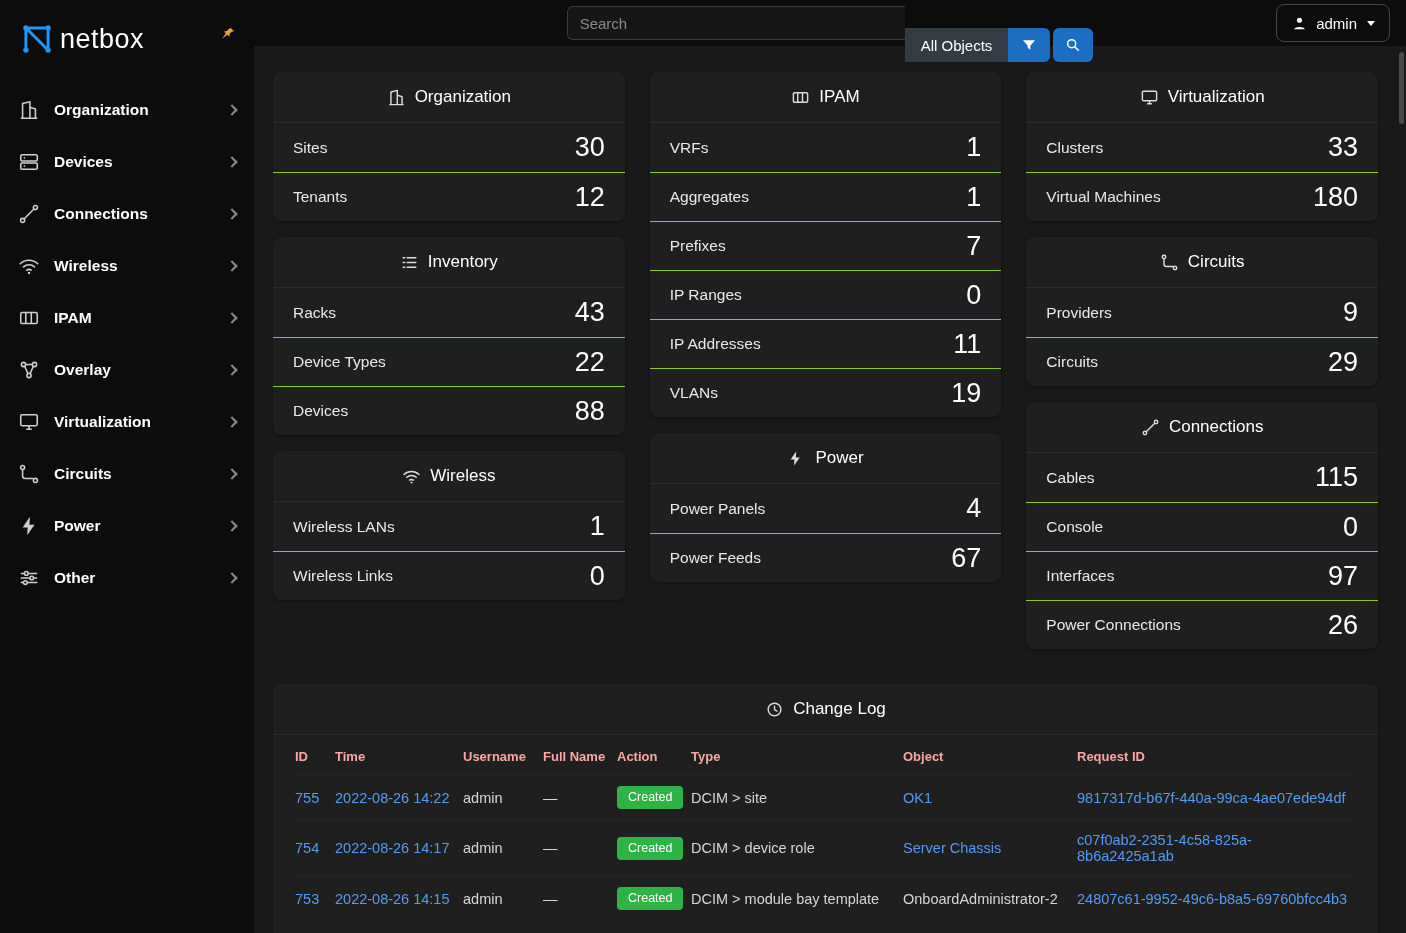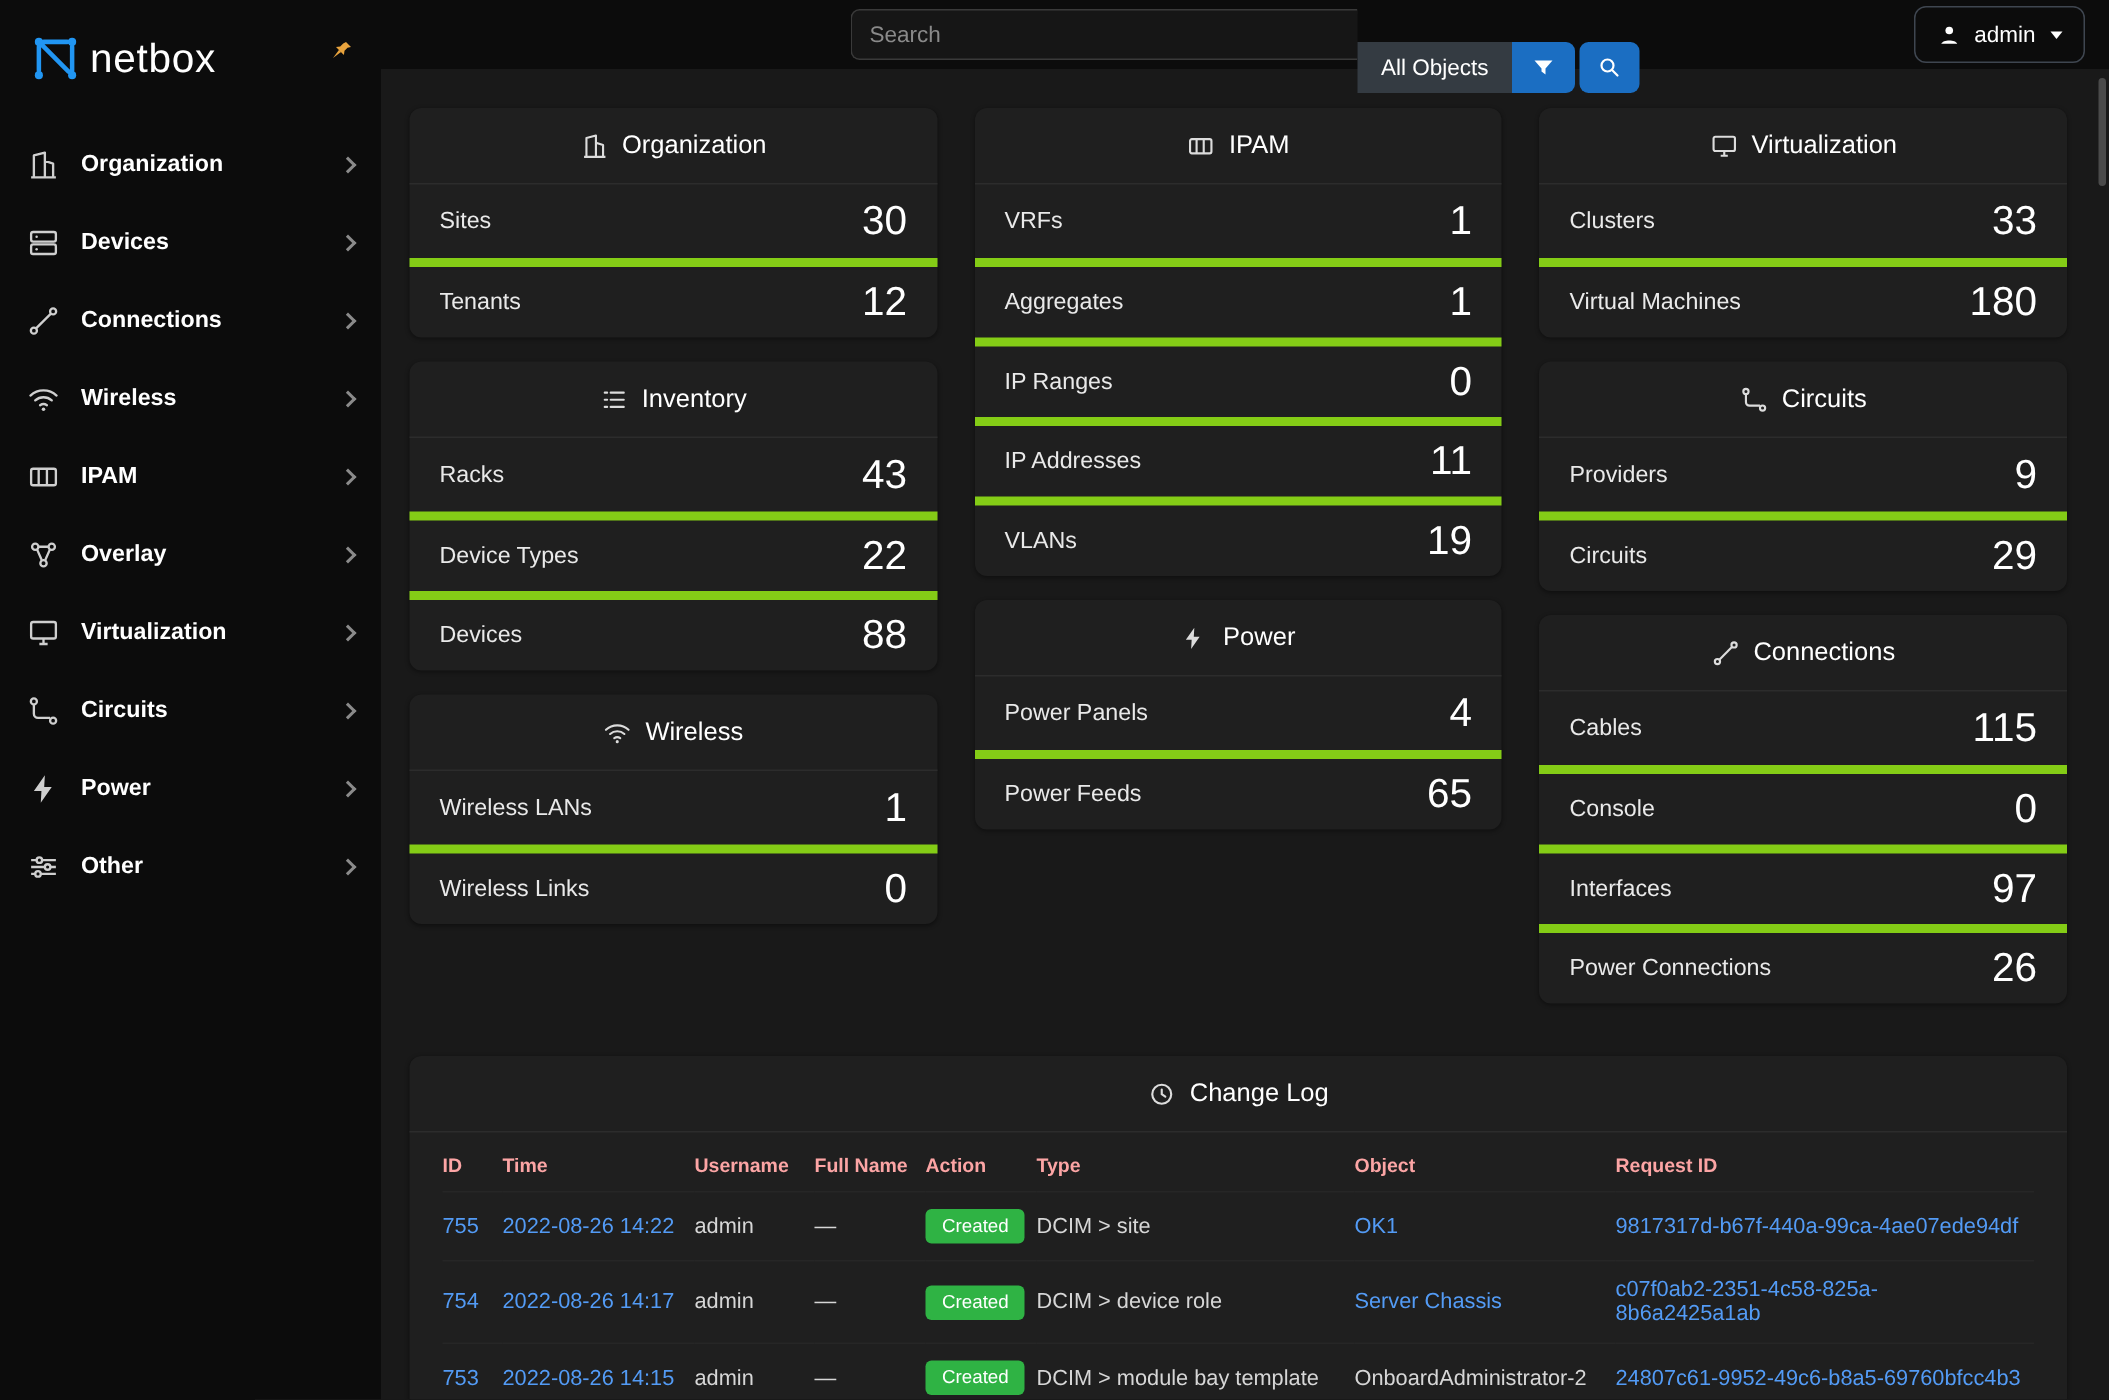--- a/index.html
+++ b/index.html
@@ -41,21 +41,21 @@
   .scrollbar-thumb{position:absolute;right:2px;top:52px;width:5px;height:72px;background:#4a4a4a;border-radius:3px;}
   
   .content{flex:1;padding:26px 28px 0 19px;overflow:hidden;}
   .cols{display:flex;gap:25px;}
   .col{flex:1;display:flex;flex-direction:column;gap:16px;}
   .card{background:var(--card-bg);border-radius:8px;box-shadow:0 1px 3px rgba(0,0,0,.4);}
   .card-header{display:flex;align-items:center;justify-content:center;gap:9px;padding:15px 16px;border-bottom:1px solid var(--border);}
   .cicon{width:19px;height:19px;color:#dcdcdc;display:flex;align-items:center;}
   .card-title{font-size:17px;font-weight:500;color:#fff;}
   .stat-row{display:flex;align-items:center;justify-content:space-between;padding:10px 20px;min-height:49px;cursor:pointer;gap:22px;}
-  .stat-row + .stat-row{border-top:6px solid #84cc16;}
+  .stat-row + .stat-row{border-top:1px solid #84cc16;}
   .stat-label{font-size:15.5px;color:#e9e9e9;}
   .stat-value{font-size:27px;color:#fff;line-height:1;}
   
   .changelog{margin-top:35px;}
   .table-wrap{padding:2px 22px 18px;}
   table{width:100%;border-collapse:collapse;table-layout:fixed;}
   th{text-align:left;font-size:13px;font-weight:700;color:#fca5a5;padding:12px 8px 10px 0;}
   td{font-size:14.5px;color:#d6d6d6;padding:11px 8px 11px 0;border-top:1px solid #262626;vertical-align:middle;}
   a{color:var(--link);text-decoration:none;cursor:pointer;}
   .badge{display:inline-block;background:var(--badge_green);color:#fff;font-size:12.5px;font-weight:500;
@@ -314,20 +314,24 @@
           </div>
           <div class="stat-row">
             <span class="stat-label">VRFs</span>
             <span class="stat-value">1</span>
           </div>
           <div class="stat-row">
             <span class="stat-label">Aggregates</span>
             <span class="stat-value">1</span>
           </div>
           <div class="stat-row">
+            <span class="stat-label">Prefixes</span>
+            <span class="stat-value">7</span>
+          </div>
+          <div class="stat-row">
             <span class="stat-label">IP Ranges</span>
             <span class="stat-value">0</span>
           </div>
           <div class="stat-row">
             <span class="stat-label">IP Addresses</span>
             <span class="stat-value">11</span>
           </div>
           <div class="stat-row">
             <span class="stat-label">VLANs</span>
             <span class="stat-value">19</span>
@@ -342,21 +346,21 @@
                 </svg>
             </span>
             <h2 class="card-title">Power</h2>
           </div>
           <div class="stat-row">
             <span class="stat-label">Power Panels</span>
             <span class="stat-value">4</span>
           </div>
           <div class="stat-row">
             <span class="stat-label">Power Feeds</span>
-            <span class="stat-value">65</span>
+            <span class="stat-value">67</span>
           </div>
         </section>
       </div>
 
       <div class="col">
         <section class="card">
           <div class="card-header">
             <span class="cicon">
               <svg width="19" height="19" viewBox="0 0 24 24" fill="none" stroke="currentColor" stroke-width="1.8">
                   <rect x="3" y="4" width="18" height="12" rx="1.5"></rect>

